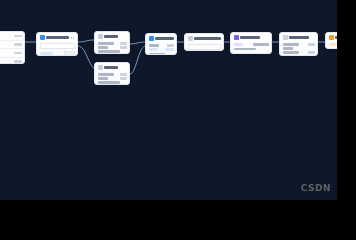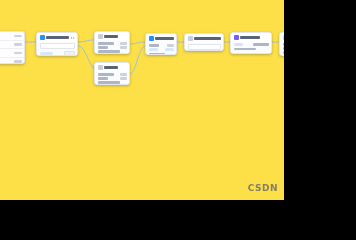--- a/index.html
+++ b/index.html
@@ -2,21 +2,21 @@
 <html><head>
 <meta charset="utf-8">
 <style>
   html,body{margin:0;padding:0;}
   body{
     width:356px;height:200px;
     background:#000;
     font-family:"Liberation Sans", sans-serif;
     overflow:hidden;
   }
-  .canvas{position:relative;width:284px;height:200px;background:#fde047;overflow:hidden;}
+  .canvas{position:relative;width:337px;height:200px;background:#0f172a;overflow:hidden;}
 
   .edges{position:absolute;left:0;top:0;width:356px;height:200px;pointer-events:none;}
 
   .node{
     position:absolute;
     background:#ffffff;
     border:0.5px solid #e3e6ee;
     border-radius:3px;
     box-shadow:0 1px 3px rgba(20,30,60,.28);
     overflow:hidden;

